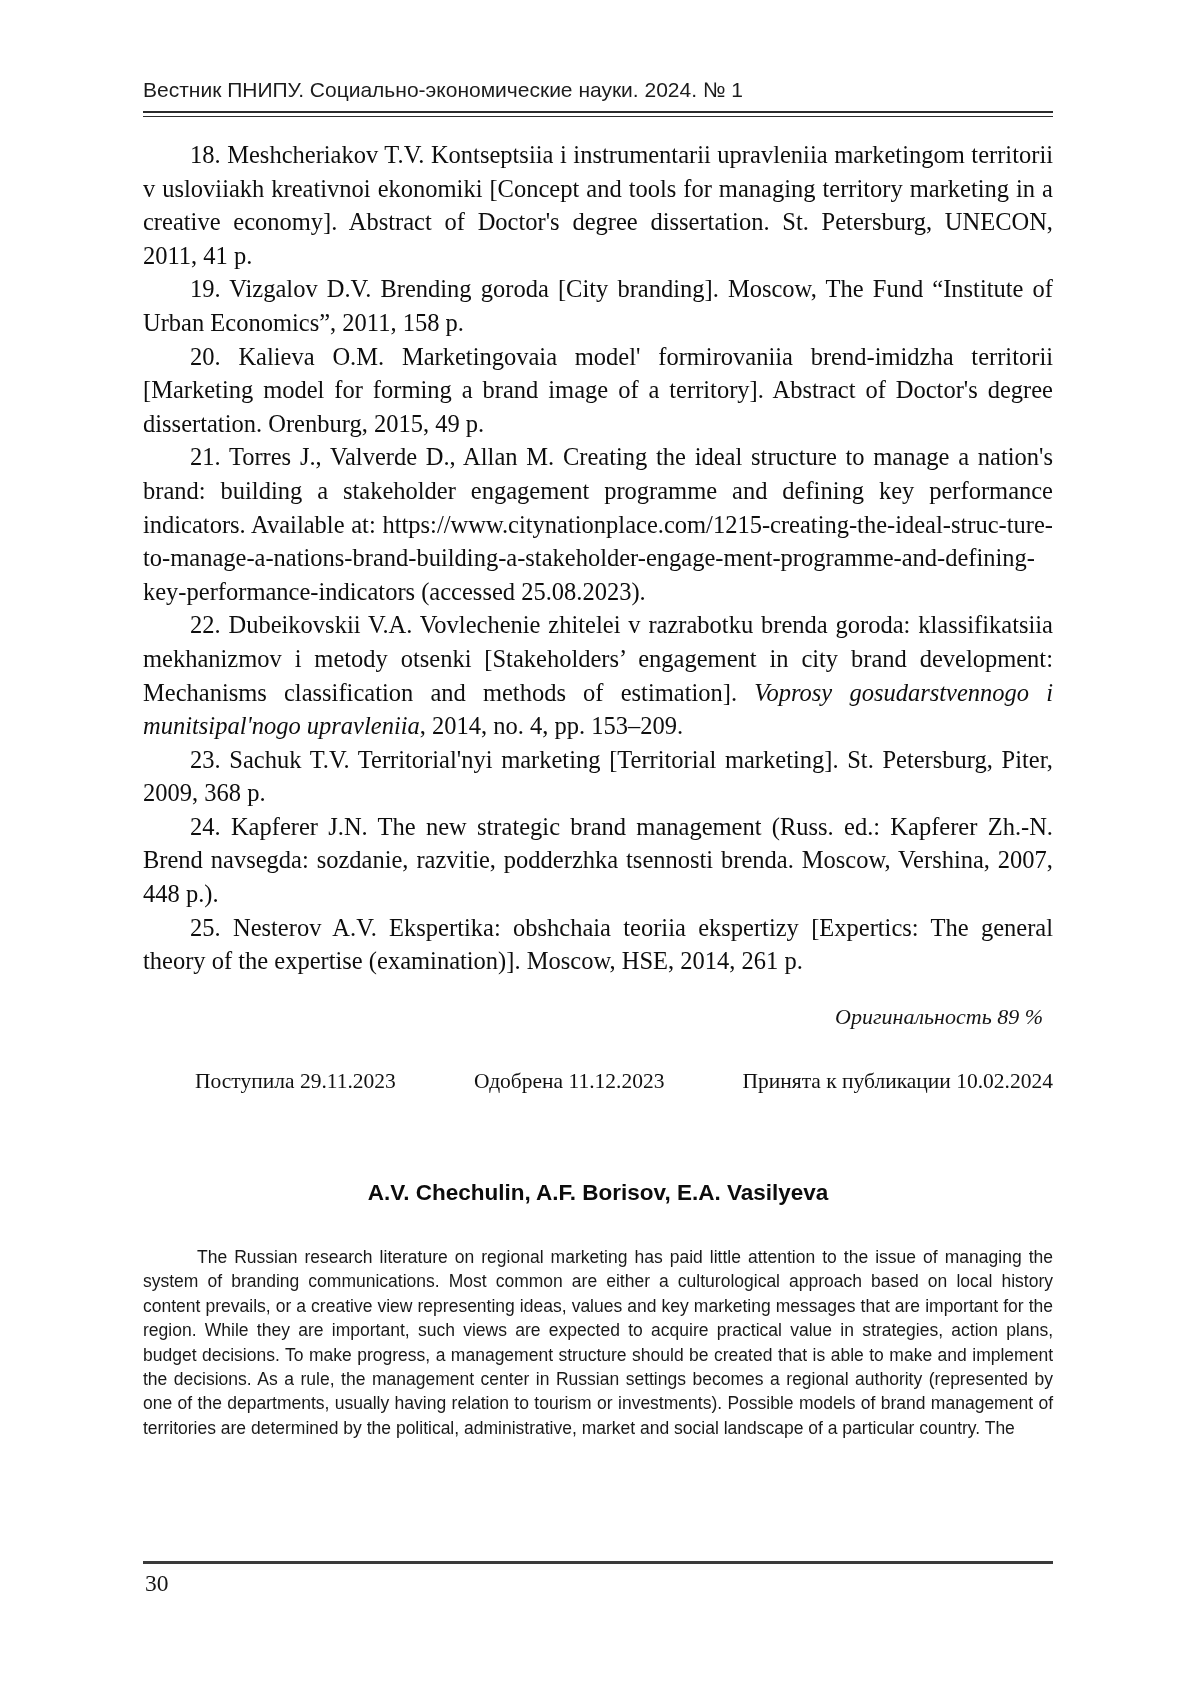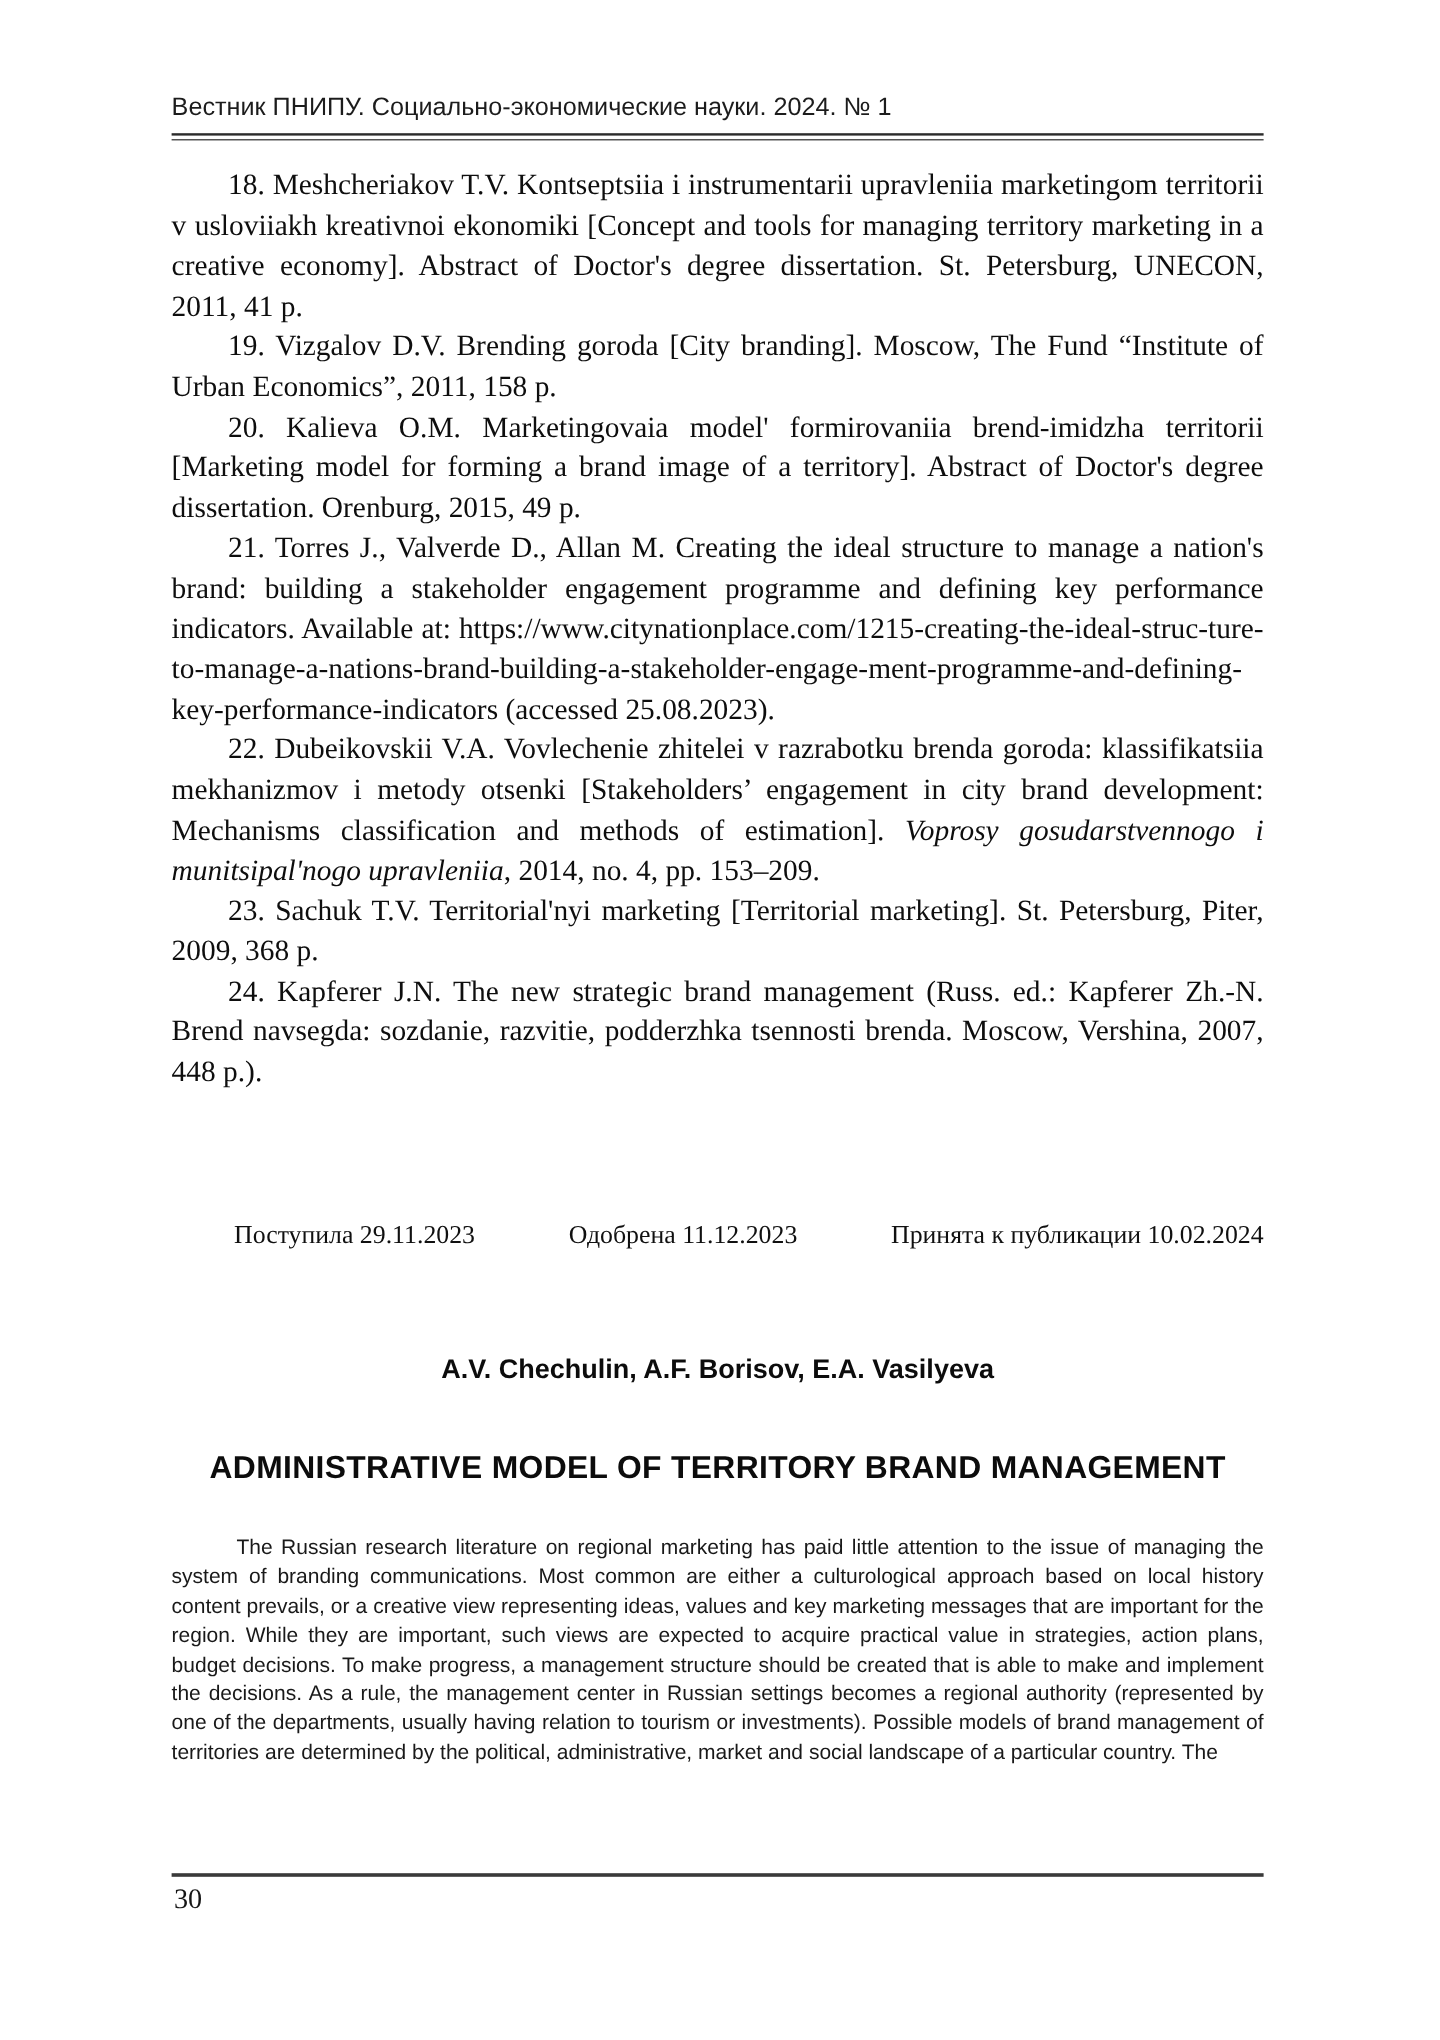--- a/index.html
+++ b/index.html
@@ -113,31 +113,32 @@
   <div class="header-rule"></div>
 
   <div class="references">
     <p class="ref"><span>18. Meshcheriakov T.V. Kontseptsiia i instrumentarii upravleniia marketingom territorii v usloviiakh kreativnoi ekonomiki [Concept and tools for managing territory marketing in a creative economy]. Abstract of Doctor's degree dissertation. St. Petersburg, UNECON, 2011, 41 p.</span></p>
     <p class="ref"><span>19. Vizgalov D.V. Brending goroda [City branding]. Moscow, The Fund “Institute of Urban Economics”, 2011, 158 p.</span></p>
     <p class="ref"><span>20. Kalieva O.M. Marketingovaia model' formirovaniia brend-imidzha territorii [Marketing model for forming a brand image of a territory]. Abstract of Doctor's degree dissertation. Orenburg, 2015, 49 p.</span></p>
     <p class="ref"><span>21. Torres J., Valverde D., Allan M. Creating the ideal structure to manage a nation's brand: building a stakeholder engagement programme and defining key performance indicators. Available at: https://www.citynationplace.com/1215-creating-the-ideal-struc-ture-to-manage-a-nations-brand-building-a-stakeholder-engage-ment-programme-and-defining-key-performance-indicators (accessed 25.08.2023).</span></p>
     <p class="ref"><span>22. Dubeikovskii V.A. Vovlechenie zhitelei v razrabotku brenda goroda: klassifikatsiia mekhanizmov i metody otsenki [Stakeholders’ engagement in city brand development: Mechanisms classification and methods of estimation]. </span><em>Voprosy gosudarstvennogo i munitsipal'nogo upravleniia</em><span>, 2014, no. 4, pp. 153–209.</span></p>
     <p class="ref"><span>23. Sachuk T.V. Territorial'nyi marketing [Territorial marketing]. St. Petersburg, Piter, 2009, 368 p.</span></p>
     <p class="ref"><span>24. Kapferer J.N. The new strategic brand management (Russ. ed.: Kapferer Zh.-N. Brend navsegda: sozdanie, razvitie, podderzhka tsennosti brenda. Moscow, Vershina, 2007, 448 p.).</span></p>
+    <p class="ref"><span>25. Nesterov A.V. Ekspertika: obshchaia teoriia ekspertizy [Expertics: The general theory of the expertise (examination)]. Moscow, HSE, 2014, 261 p.</span></p>
   </div>
 
+  <div class="originality">Оригинальность 89 %</div>
 
   <div class="dates-row">
     <span>Поступила 29.11.2023</span>
     <span>Одобрена 11.12.2023</span>
     <span>Принята к публикации 10.02.2024</span>
   </div>
 
   <div class="authors">A.V. Chechulin, A.F. Borisov, E.A. Vasilyeva</div>
 
-  <h1 class="title">ADMINISTRATIVE MODEL OF TERRITORY BRAND MANAGEMENT</h1>
 
   <p class="abstract">The Russian research literature on regional marketing has paid little attention to the issue of managing the system of branding communications. Most common are either a culturological approach based on local history content prevails, or a creative view representing ideas, values and key marketing messages that are important for the region. While they are important, such views are expected to acquire practical value in strategies, action plans, budget decisions. To make progress, a management structure should be created that is able to make and implement the decisions. As a rule, the management center in Russian settings becomes a regional authority (represented by one of the departments, usually having relation to tourism or investments). Possible models of brand management of territories are determined by the political, administrative, market and social landscape of a particular country. The</p>
 
   <div class="footer-rule"></div>
   <div class="page-number">30</div>
 
 </div>
 
 </body></html>

